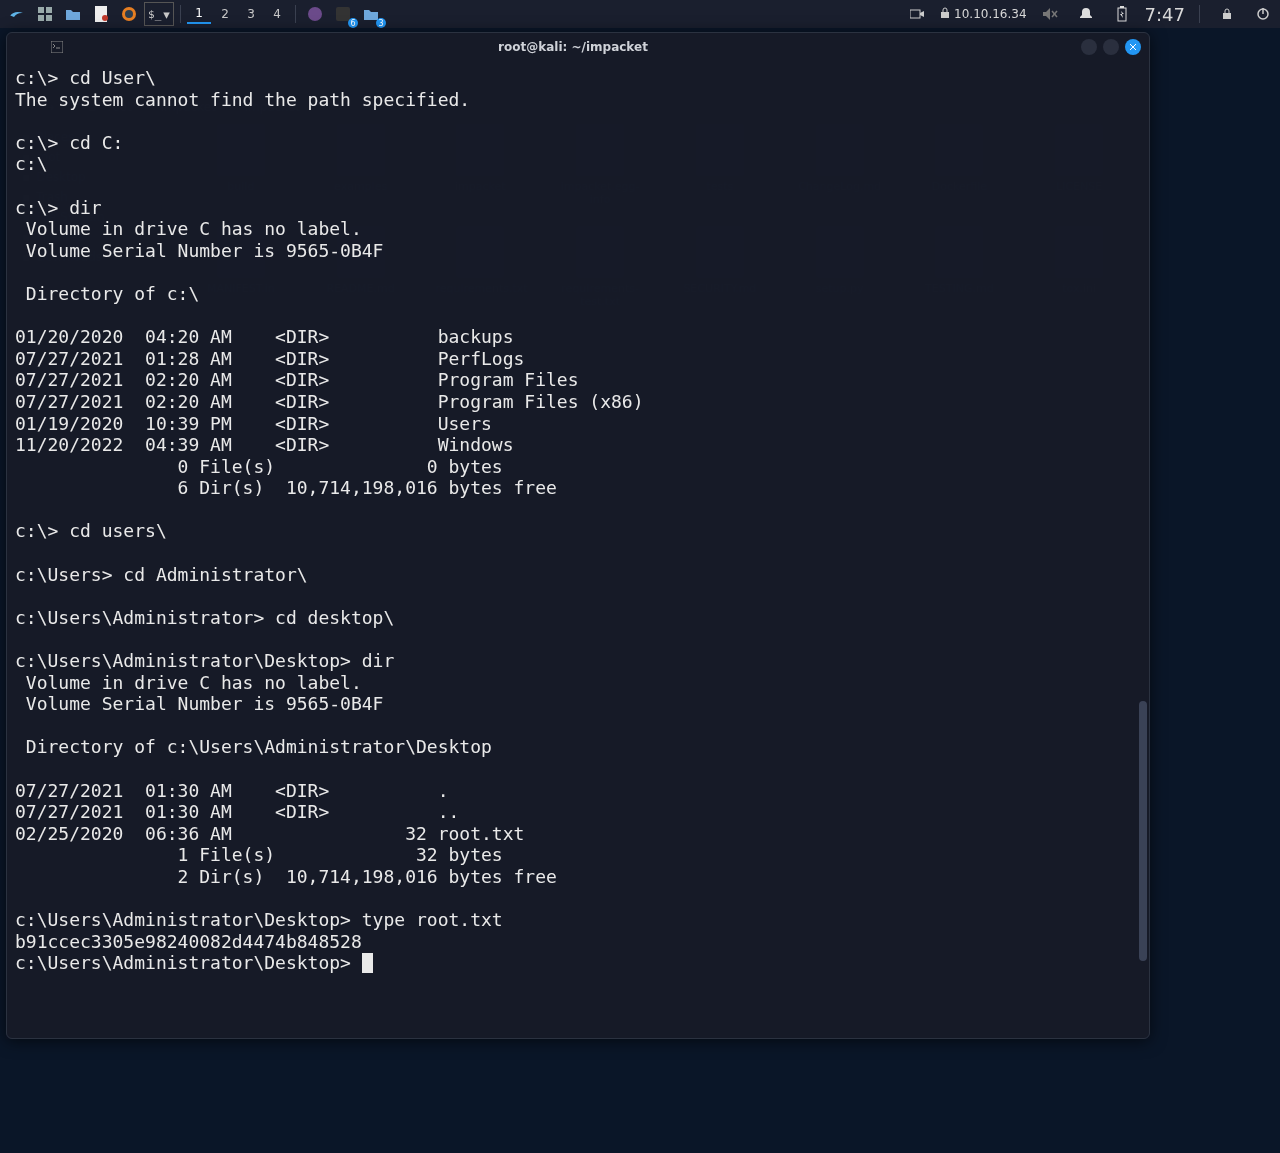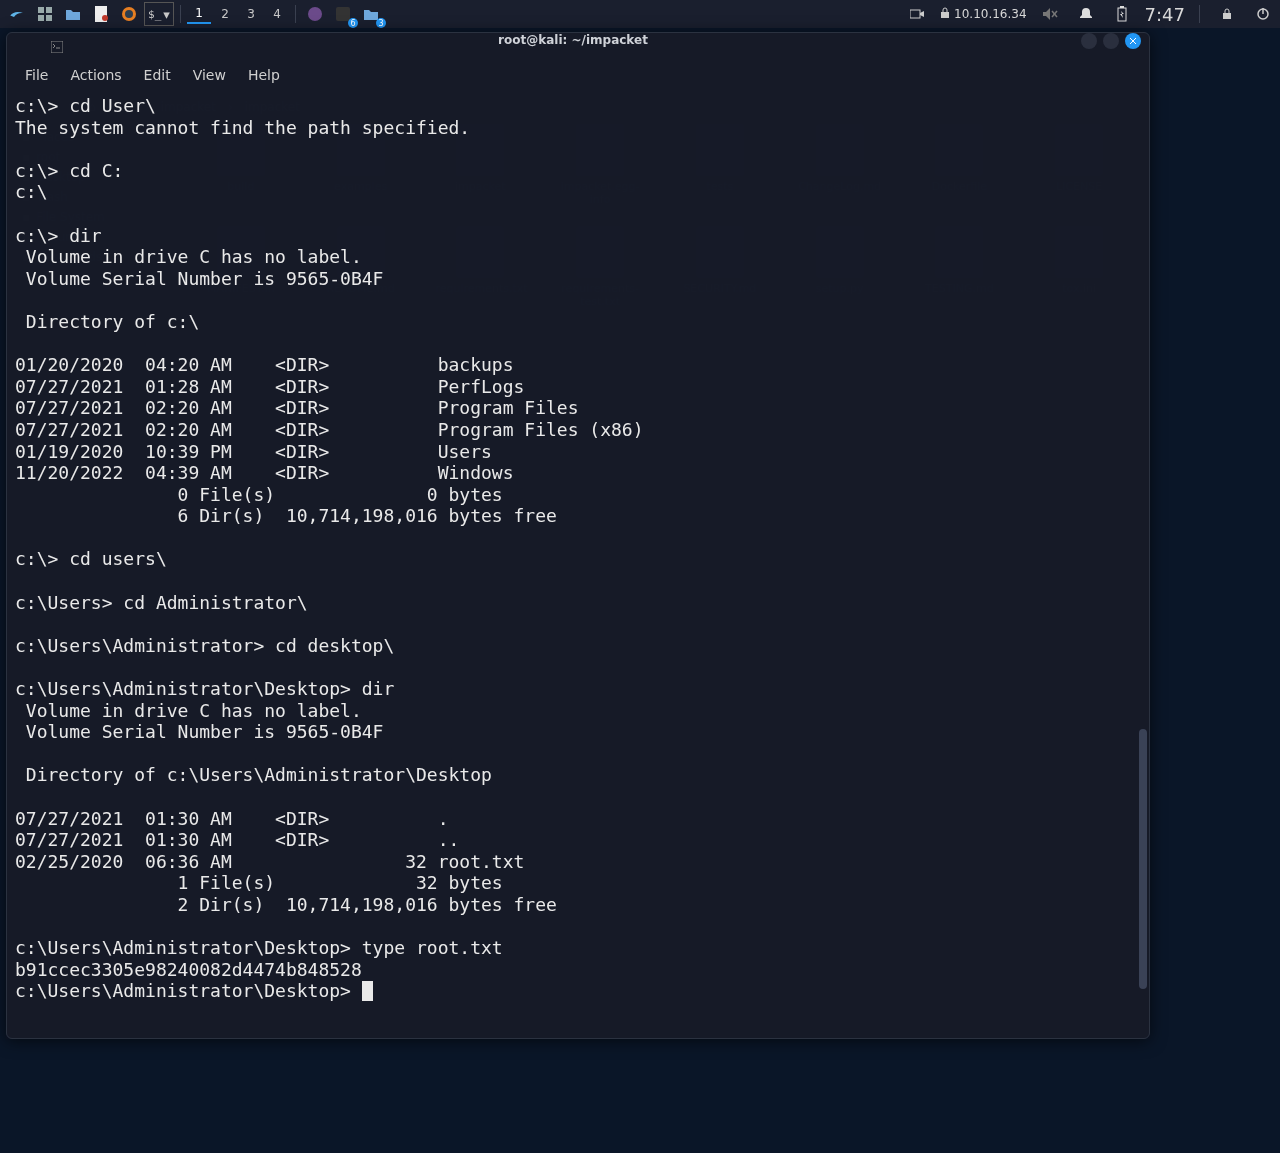--- a/index.html
+++ b/index.html
@@ -54,21 +54,21 @@
     width: 1144px; height: 1007px;
     background: rgba(22, 27, 40, 0.98);
     border: 1px solid #2b3240;
     border-radius: 6px;
     display: flex; flex-direction: column;
     box-shadow: 0 2px 16px rgba(0,0,0,0.6);
     z-index: 10;
   }
   .titlebar {
     height: 28px;
-    display: flex; 
+    display: flex; align-items: center;
     padding: 0 8px;
     color: #cfd2d8;
     font-size: 12px;
     margin-left: 34px;
   }
   .titlebar .title-icon { width: 16px; display:flex; align-items:center; justify-content:center; }
   .titlebar .title-text { flex: 1; text-align: center; font-weight: bold; }
   .window-controls { display: flex; gap: 6px; }
   .wc {
     width: 16px; height: 16px; border-radius: 50%;
@@ -373,27 +373,20 @@
       <div class="wc"></div>
       <div class="wc"></div>
       <div class="wc close">
         <svg width="8" height="8" viewBox="0 0 8 8">
             <line x1="1" y1="1" x2="7" y2="7" stroke="#fff"></line>
             <line x1="7" y1="1" x2="1" y2="7" stroke="#fff"></line>
           </svg>
       </div>
     </div>
   </div>
-  <div class="menubar">
-    <div class="menu-item">File</div>
-    <div class="menu-item">Actions</div>
-    <div class="menu-item">Edit</div>
-    <div class="menu-item">View</div>
-    <div class="menu-item">Help</div>
-  </div>
   <div class="term-body">
     <pre class="term-pre" id="term-pre">c:\&gt; cd User\
 The system cannot find the path specified.
 
 c:\&gt; cd C:
 c:\
 
 c:\&gt; dir
  Volume in drive C has no label.
  Volume Serial Number is 9565-0B4F

